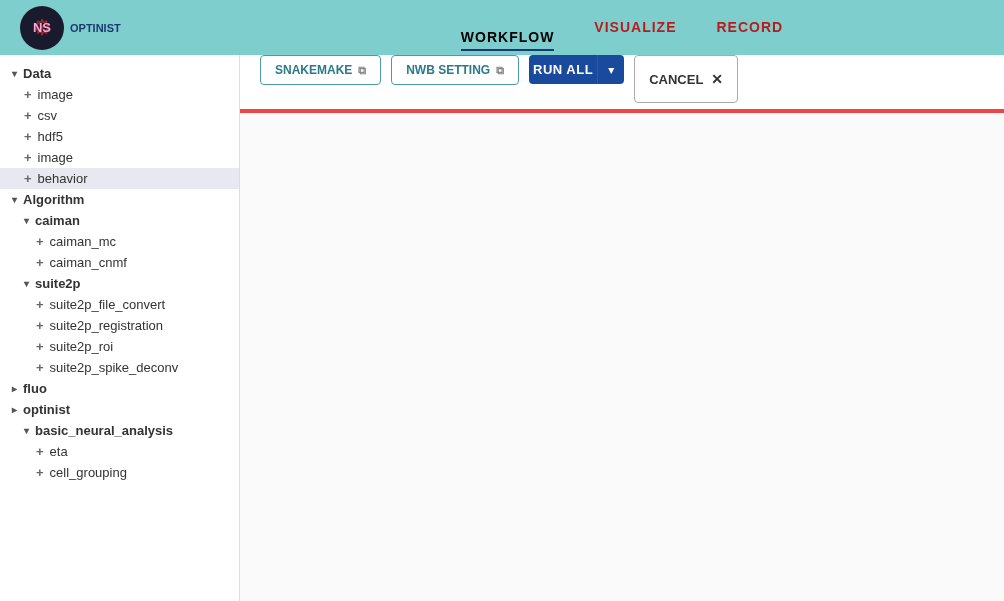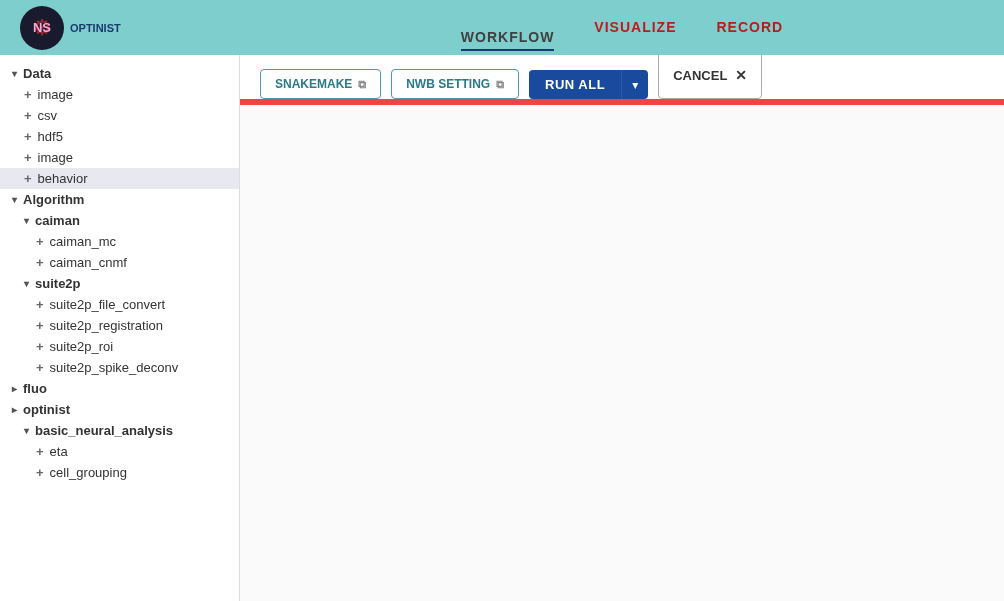--- a/index.html
+++ b/index.html
@@ -35,21 +35,21 @@
     }
     .nav-tabs {
       display: flex; align-items: center; flex: 1; justify-content: center; gap: 40px;
     }
     .nav-tab {
       font-size: 14px; font-weight: 600; letter-spacing: 1px;
       color: #b91c1c; cursor: pointer; padding: 4px 0;
       border-bottom: 2px solid transparent;
     }
     .nav-tab.active {
-      color: #404040; border-bottom: 2px solid #1a3a6e; margin-top: 21px;
+      color: #000000; border-bottom: 2px solid #1a3a6e; margin-top: 21px;
     }
 
     
     .main-layout {
       display: flex; flex: 1; overflow: hidden;
     }
 
     
     .sidebar {
       width: 240px; background: white; border-right: 1px solid #ddd;
@@ -67,31 +67,31 @@
     .expand-icon { color: #555; font-size: 10px; }
     .plus-icon { color: #666; font-size: 13px; font-weight: bold; }
 
     
     .canvas-area {
       flex: 1; position: relative; overflow: hidden; background: #fafafa;
     }
 
     
     .toolbar {
-      height: 50px; background: white; border-bottom: 6px solid #ef4444;
-      display: flex; align-items: flex-end; padding: 0 20px; gap: 10px;
+      height: 58px; background: white; border-bottom: 4px solid #ef4444;
+      display: flex; align-items: flex-start; padding: 0 20px; gap: 10px;
     }
     .btn-outline {
       border: 1.5px solid #4a9aaa; background: white; color: #2a7a8a;
       padding: 7px 14px; border-radius: 4px; cursor: pointer;
       font-size: 12px; font-weight: 600; display: flex; align-items: center; gap: 6px;
     }
     .btn-primary {
       background: #1a4a9e; color: white; border: none;
-      padding: 7px 16px; border-radius: 4px 0 0 4px; cursor: pointer;
+      padding: 7px 4px; border-radius: 4px 0 0 4px; cursor: pointer;
       font-size: 13px; font-weight: 700; letter-spacing: 0.5px;
     }
     .btn-primary-dropdown {
       background: #1a4a9e; color: white; border: none; border-left: 1px solid #2a5aae;
       padding: 7px 10px; border-radius: 0 4px 4px 0; cursor: pointer;
     }
     .btn-run-group { display: flex; }
     .btn-cancel {
       border: 1.5px solid #aaa; background: white; color: #333;
       padding: 15px 14px; border-radius: 4px; cursor: pointer;

